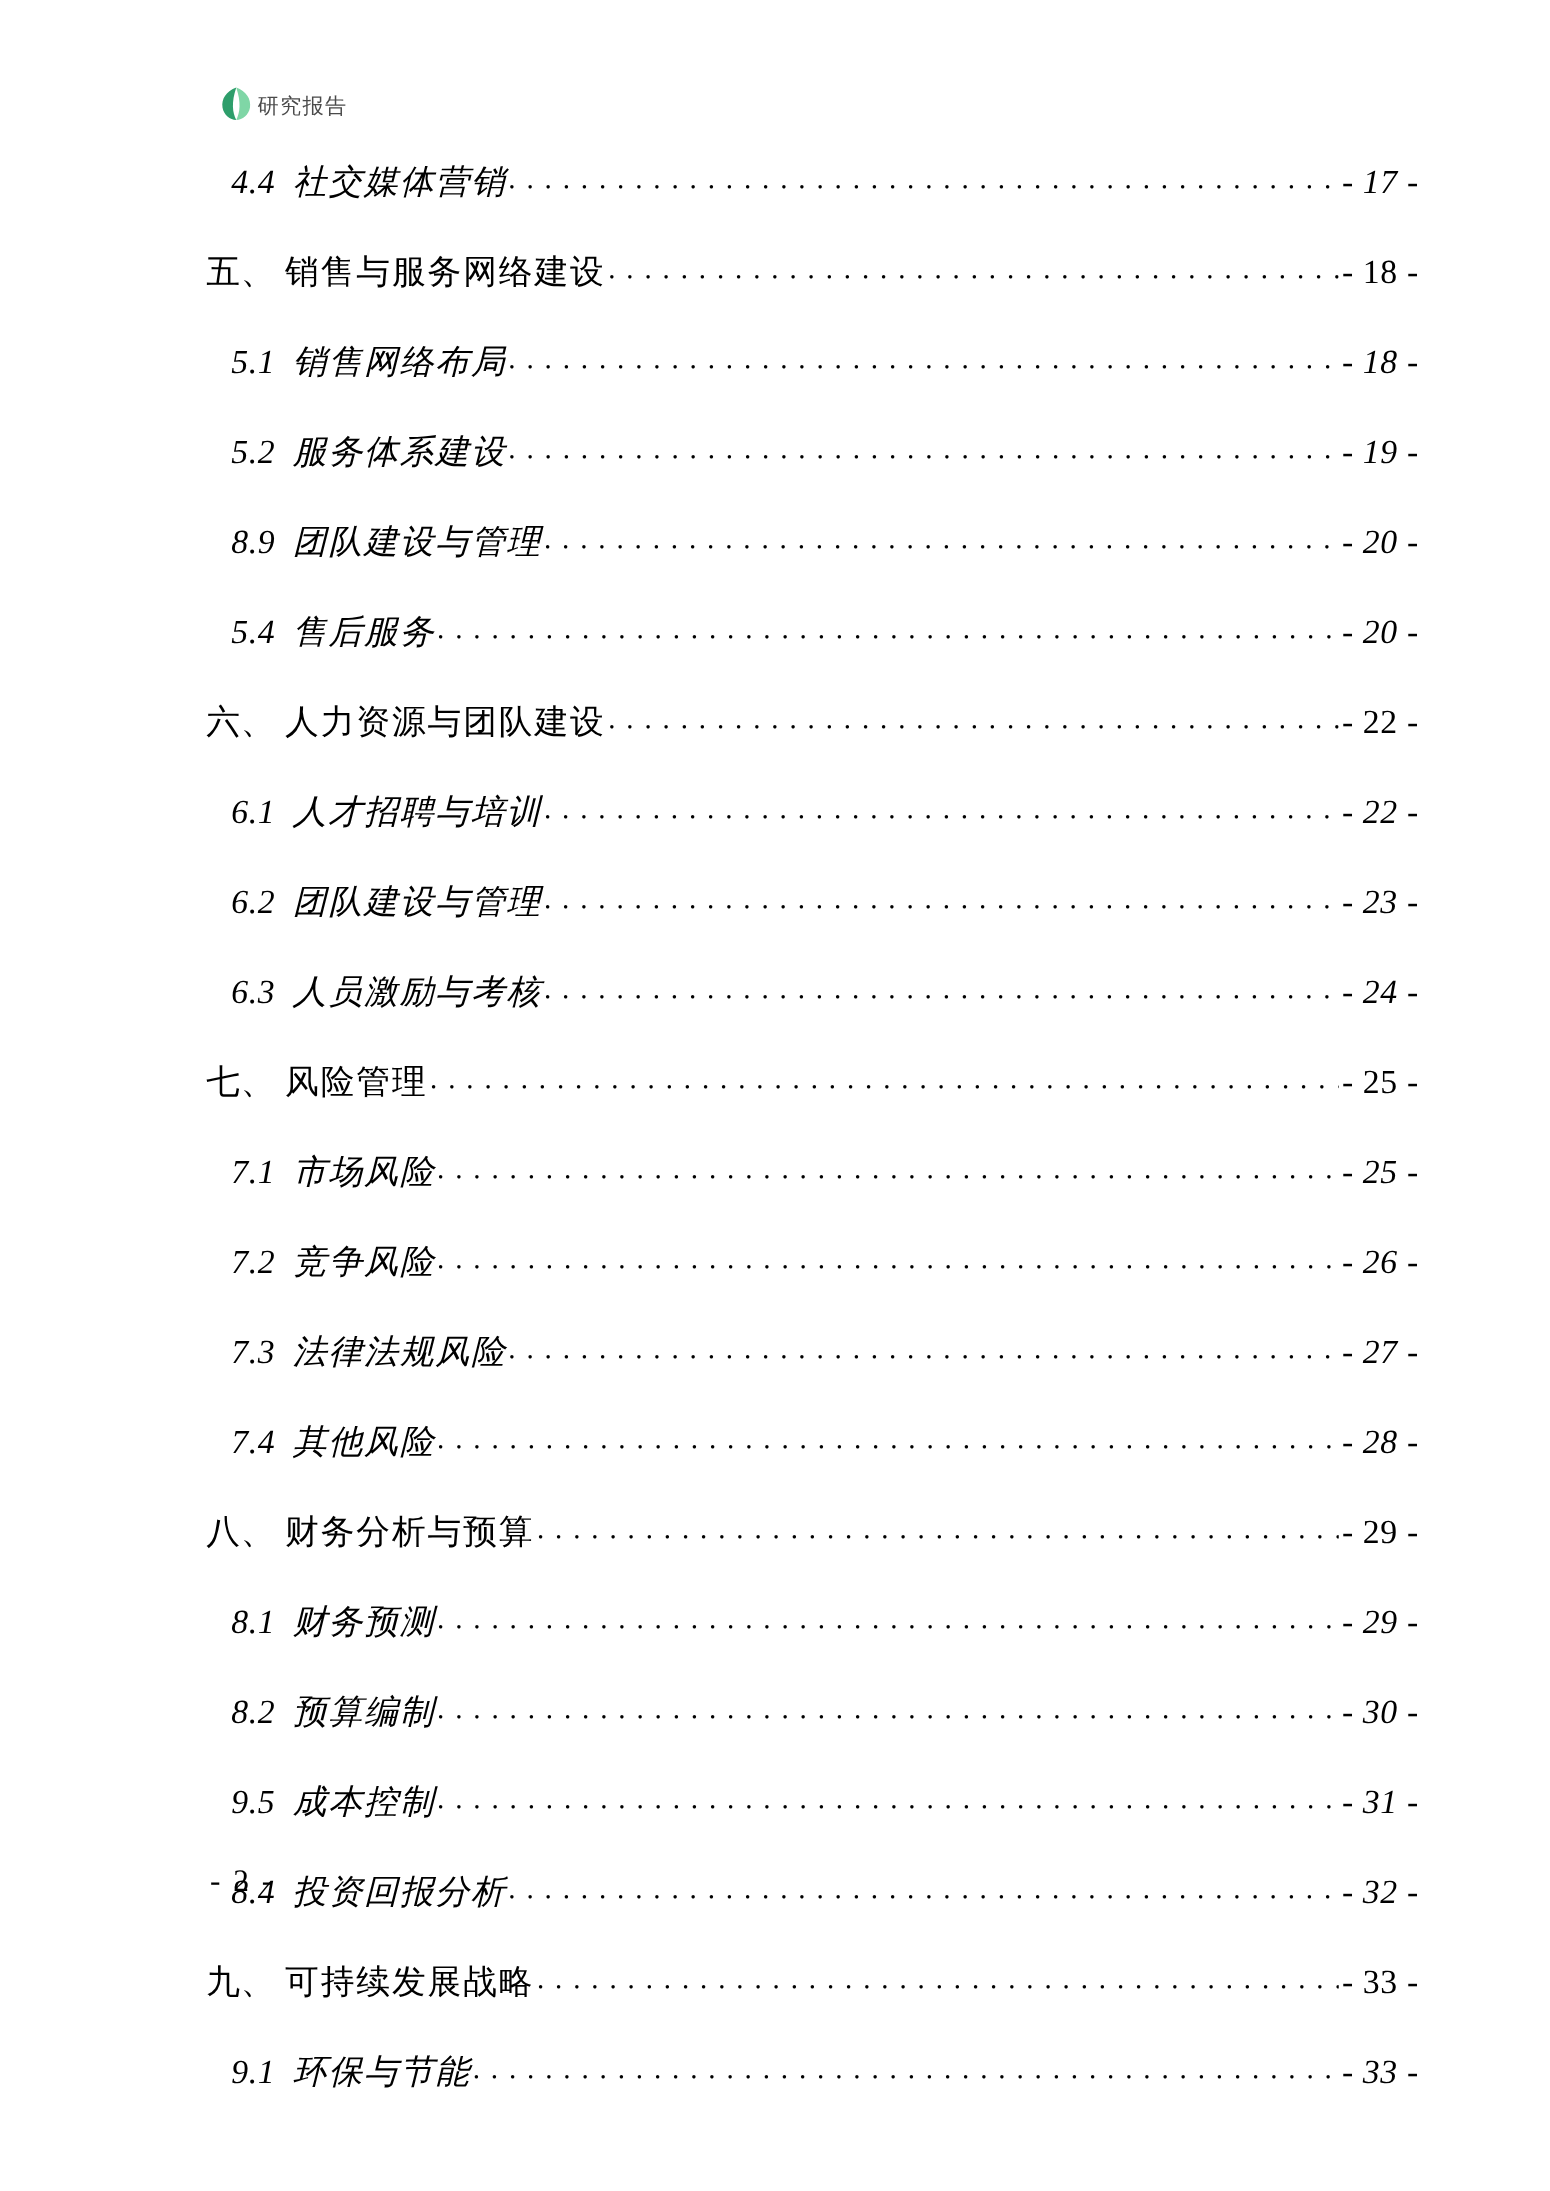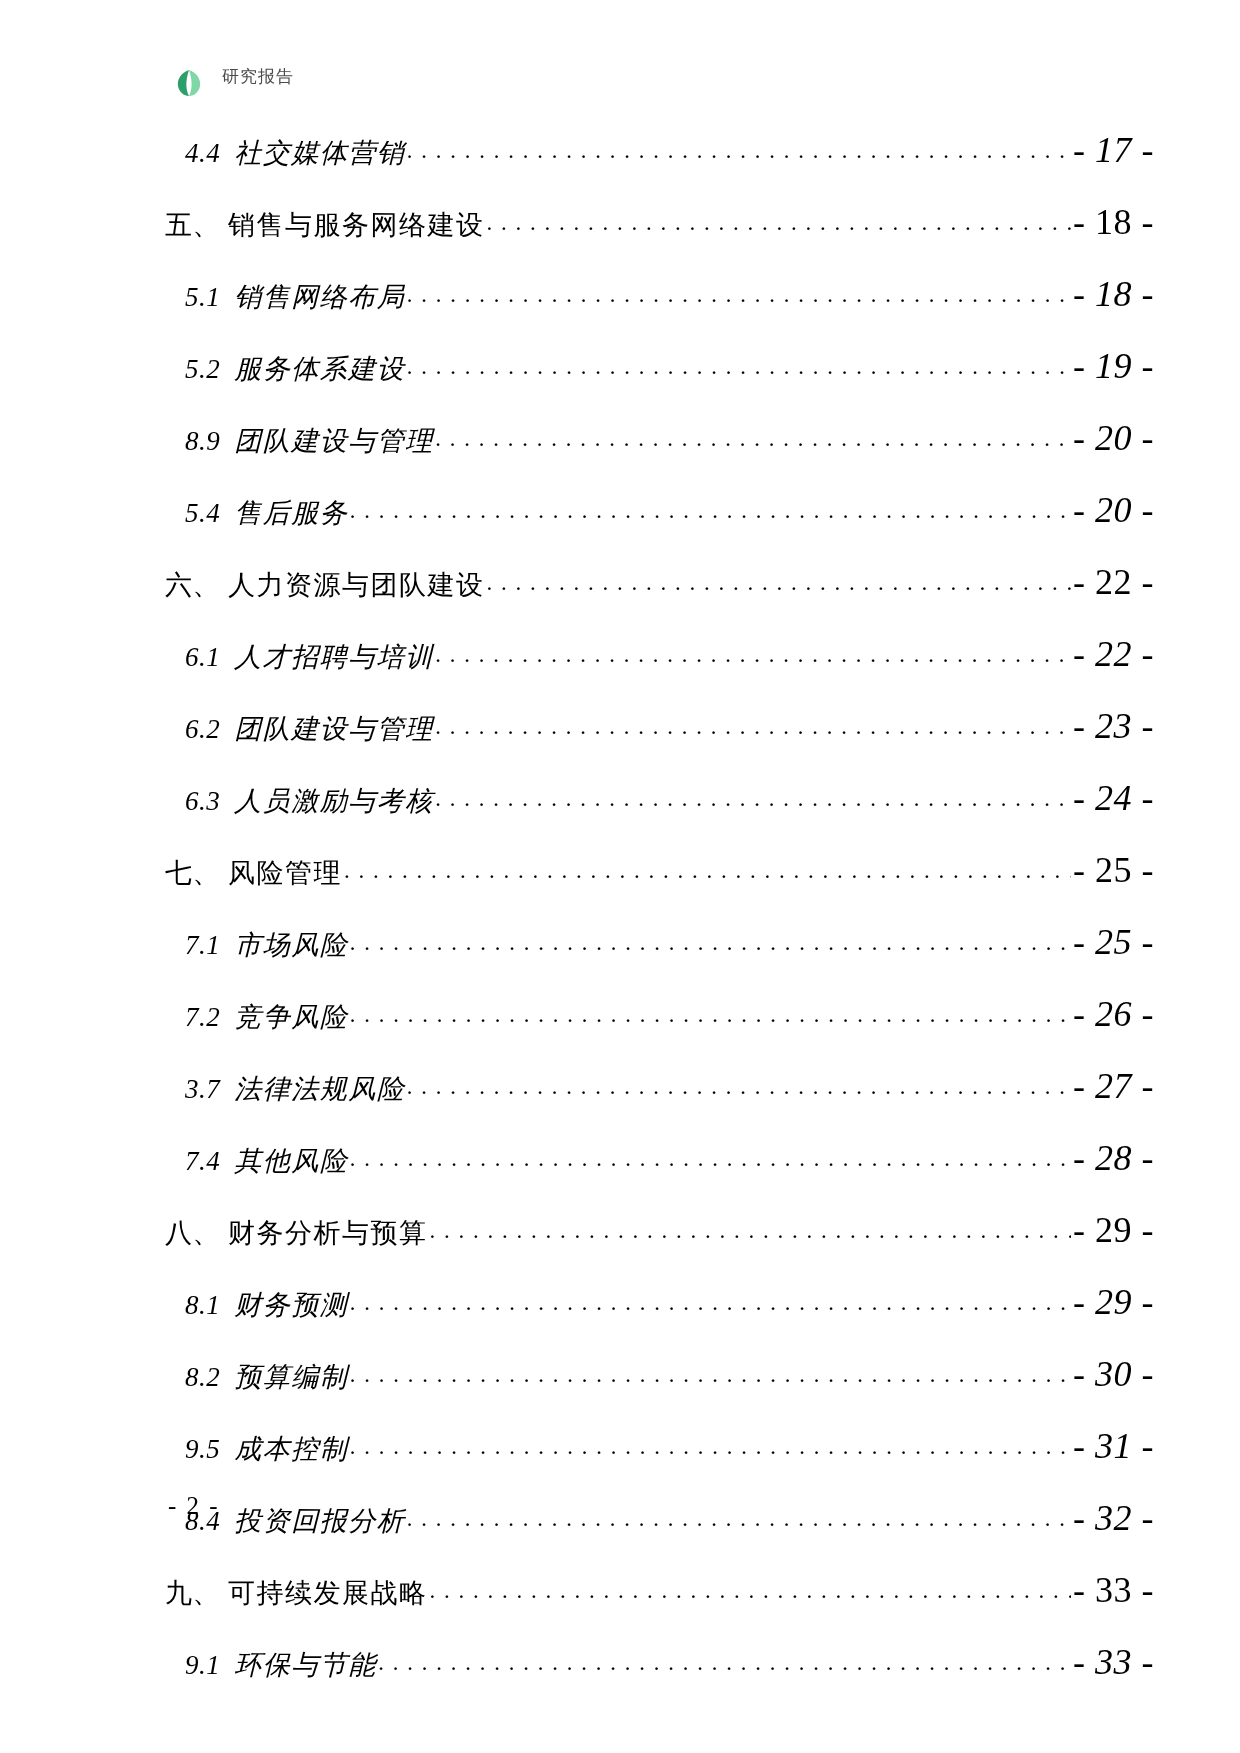--- a/index.html
+++ b/index.html
@@ -21,21 +21,22 @@
     inset: 0;
     padding: 0;
   }
 
   
   .header {
     position: absolute;
     top: 66px;
     left: 172px;
     display: flex;
-    gap: 16px;
+    align-items: center;
+    gap: 0;
   }
   .logo-mark {
     width: 34px;
     height: 34px;
     position: relative;
     flex: 0 0 auto;
   }
   .logo-mark svg { display: block; }
   .logo-text {
     font-family: "Liberation Sans", "DejaVu Sans", sans-serif;
@@ -91,21 +92,21 @@
     margin: 0 2px 0 2px;
     position: relative;
     top: -4px;
     font-size: 23px;
     letter-spacing: 1.5px;
     color: #000;
   }
   .toc-page {
     white-space: nowrap;
     letter-spacing: 0.5px;
-    font-size: 36px;
+    font-size: 27px;
     text-align: right;
     min-width: 62px;
   }
 
   
   .footer {
     position: absolute;
     left: 168px;
     top: 1492px;
     font-size: 25px;
@@ -201,21 +202,21 @@
         <span class="toc-leader">. . . . . . . . . . . . . . . . . . . . . . . . . . . . . . . . . . . . . . . . . . . . . . . . . . . . . . . . . . . . . . . . . . . . . . . . . . . . . . . . . . . . . . . . . </span>
         <span class="toc-page">- 25 -</span>
       </div>
       <div class="toc-row level2">
         <span class="toc-num">7.2</span>
         <span class="toc-title">竞争风险</span>
         <span class="toc-leader">. . . . . . . . . . . . . . . . . . . . . . . . . . . . . . . . . . . . . . . . . . . . . . . . . . . . . . . . . . . . . . . . . . . . . . . . . . . . . . . . . . . . . . . . . </span>
         <span class="toc-page">- 26 -</span>
       </div>
       <div class="toc-row level2">
-        <span class="toc-num">3.7</span>
+        <span class="toc-num">7.3</span>
         <span class="toc-title">法律法规风险</span>
         <span class="toc-leader">. . . . . . . . . . . . . . . . . . . . . . . . . . . . . . . . . . . . . . . . . . . . . . . . . . . . . . . . . . . . . . . . . . . . . . . . . . . . . . . . . . . . . . . . . </span>
         <span class="toc-page">- 27 -</span>
       </div>
       <div class="toc-row level2">
         <span class="toc-num">7.4</span>
         <span class="toc-title">其他风险</span>
         <span class="toc-leader">. . . . . . . . . . . . . . . . . . . . . . . . . . . . . . . . . . . . . . . . . . . . . . . . . . . . . . . . . . . . . . . . . . . . . . . . . . . . . . . . . . . . . . . . . </span>
         <span class="toc-page">- 28 -</span>
       </div>

